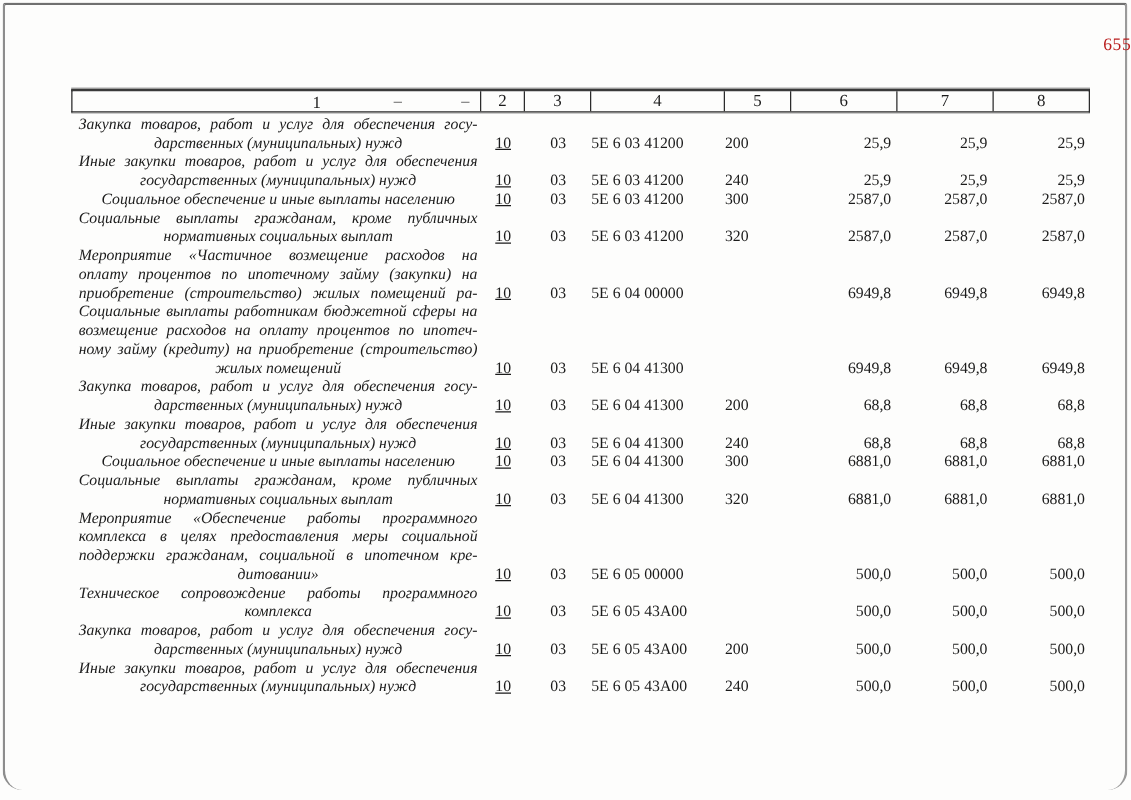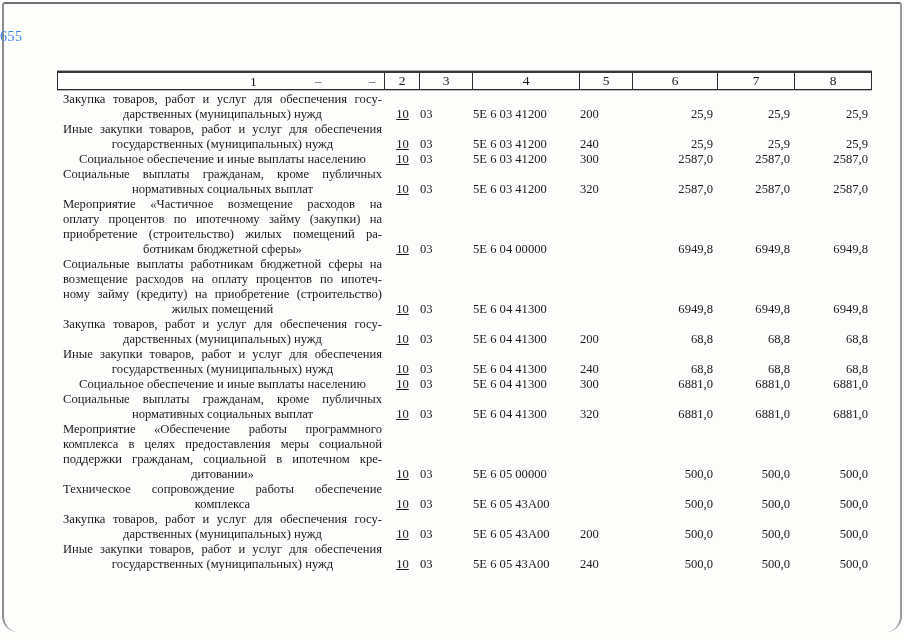--- a/index.html
+++ b/index.html
@@ -15,21 +15,21 @@
     position:absolute;left:2px;top:2px;right:3px;bottom:8px;
     border-top:2px solid #707070;
     border-left:2px solid #8d8d8d;
     border-right:2px solid #9a9a9a;
     border-bottom:none;
     border-radius:3px 3px 16px 16px;
     pointer-events:none;
   }
   .page-number{
     position:absolute;top:29px;left:0;width:100%;
-    text-align:left;font-size:14px;letter-spacing:0.5px;color:#3b82f6;
+    text-align:right;font-size:14px;letter-spacing:0.5px;color:#b91c1c;
   }
   .tbl{position:absolute;left:57px;top:71px;width:815px;}
   .thead{
     display:flex;height:19px;box-sizing:border-box;
     border:1px solid #2b2b2b;border-top:2px solid #3a3a3a;
     box-shadow:0 -1px 0 #aaa, 0 1px 0 #bbb;
     background:#fdfdfc;
   }
   .hc{
     box-sizing:border-box;display:flex;align-items:center;justify-content:center;
@@ -39,25 +39,25 @@
   .h1{width:327px;position:relative;}
   .h2{width:35px;}.h3{width:53px;}.h4{width:107px;}.h5{width:53px;}
   .h6{width:85px;}.h7{width:77px;}.h8{flex:1;}
   .h1-num{position:absolute;left:192px;top:1px;}
   .h1-dash{position:absolute;top:0px;font-size:13px;color:#4c4c4c;}
   .h1-dash.d1{left:257px;}
   .h1-dash.d2{left:311px;}
   .tbody{margin-top:2px;font-size:12.6px;line-height:15px;}
   .row{display:flex;align-items:flex-end;}
   .c{box-sizing:border-box;}
-  .c1{width:328px;padding-left:6px;padding-right:3px;}
+  .c1{width:328px;padding-left:6px;padding-right:3px;font-style:italic;}
   .c1 .jl{text-align:justify;text-align-last:justify;}
   .c1 .ll{text-align:center;white-space:nowrap;}
   .c2{width:35px;text-align:center;text-decoration:underline;}
-  .c3{width:53px;text-align:left;}
+  .c3{width:53px;text-align:center;}
   .c4{width:107px;text-align:left;white-space:nowrap;}
   .c5{width:53px;text-align:left;}
   .c6{width:85px;text-align:right;padding-right:5px;}
   .c7{width:77px;text-align:right;padding-right:5px;}
   .c8{flex:1;text-align:right;padding-right:4px;}
 </style>
 </head>
 <body>
 
 <div class="page">
@@ -128,21 +128,20 @@
           <div class="c c5">320</div>
           <div class="c c6">2587,0</div>
           <div class="c c7">2587,0</div>
           <div class="c c8">2587,0</div>
         </div>
         <div class="row">
           <div class="c c1">
             <div class="jl">Мероприятие «Частичное возмещение расходов на</div>
             <div class="jl">оплату процентов по ипотечному займу (закупки) на</div>
             <div class="jl">приобретение (строительство) жилых помещений ра-</div>
-            <div class="ll">ботникам бюджетной сферы»</div>
           </div>
           <div class="c c2">10</div>
           <div class="c c3">03</div>
           <div class="c c4">5Е 6 04 00000</div>
           <div class="c c5"></div>
           <div class="c c6">6949,8</div>
           <div class="c c7">6949,8</div>
           <div class="c c8">6949,8</div>
         </div>
         <div class="row">
@@ -221,21 +220,21 @@
           <div class="c c2">10</div>
           <div class="c c3">03</div>
           <div class="c c4">5Е 6 05 00000</div>
           <div class="c c5"></div>
           <div class="c c6">500,0</div>
           <div class="c c7">500,0</div>
           <div class="c c8">500,0</div>
         </div>
         <div class="row">
           <div class="c c1">
-            <div class="jl">Техническое сопровождение работы обеспечение</div>
+            <div class="jl">Техническое сопровождение работы программного</div>
             <div class="ll">комплекса</div>
           </div>
           <div class="c c2">10</div>
           <div class="c c3">03</div>
           <div class="c c4">5Е 6 05 43А00</div>
           <div class="c c5"></div>
           <div class="c c6">500,0</div>
           <div class="c c7">500,0</div>
           <div class="c c8">500,0</div>
         </div>

